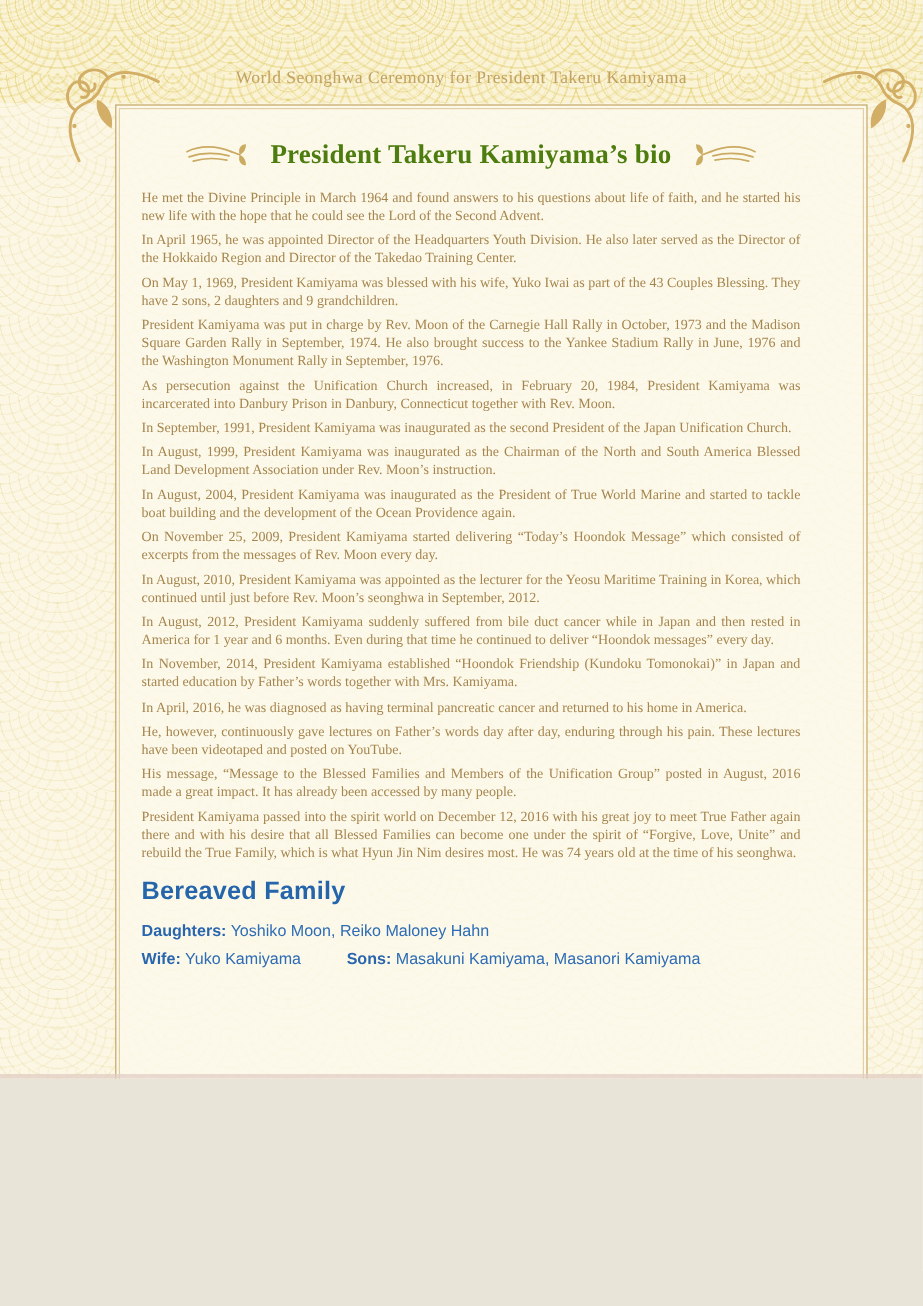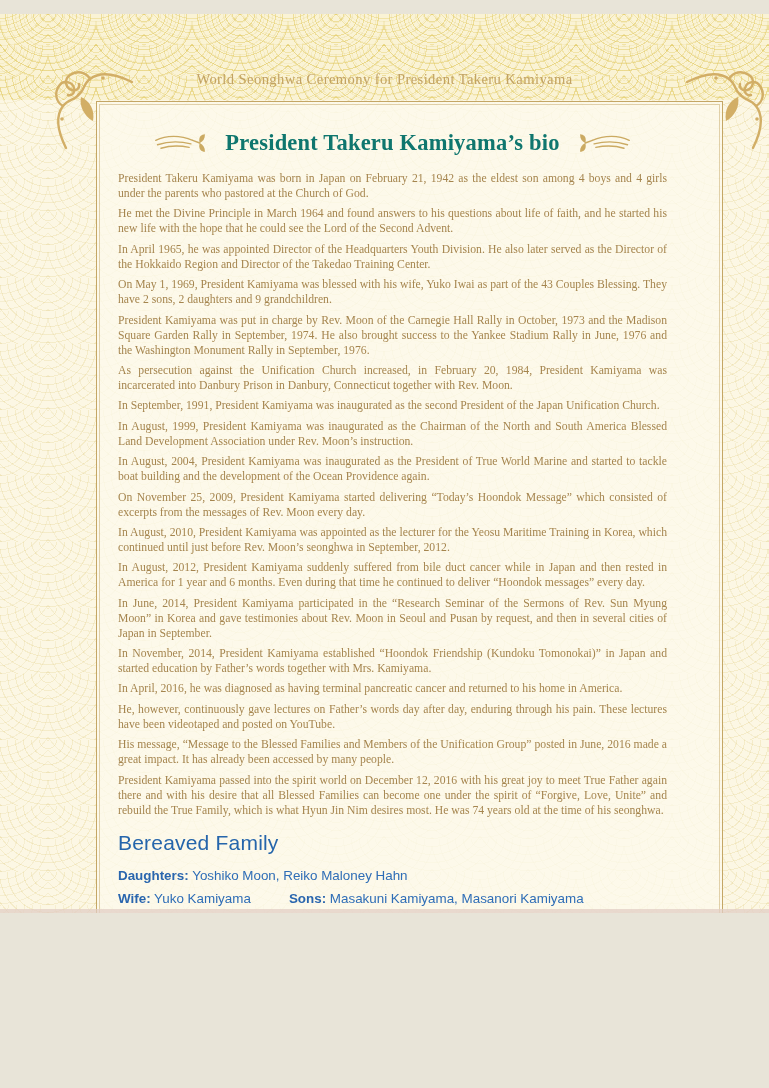--- a/index.html
+++ b/index.html
@@ -1,17 +1,17 @@
 <!DOCTYPE html>
 <html><head>
 <meta charset="utf-8">
 <style>
   html,body{margin:0;padding:0;background:#e8e4d8;}
   .page{
-    position:relative;width:769px;height:899px;margin:14px auto;
+    position:relative;width:769px;height:899px;margin:0 auto;
     background:#fcf7e4;overflow:hidden;
     font-family:"Liberation Serif",serif;
   }
   
   .page::before{
     content:"";position:absolute;inset:0;pointer-events:none;
     background-image:
       repeating-radial-gradient(circle at 50% 0, rgba(213,188,94,0.20) 0 1px, transparent 1px 8px),
       repeating-radial-gradient(circle at 50% 0, rgba(213,188,94,0.15) 0 1px, transparent 1px 8px);
     background-size:96px 66px,96px 66px;
@@ -42,30 +42,30 @@
   .frame::after{content:"";position:absolute;inset:2px;border:1px solid rgba(186,152,78,0.42);}
   .corner{position:absolute;width:84px;height:84px;color:#d2ae66;}
   .corner.tl{left:50px;top:52px;}
   .corner.tr{left:685px;top:52px;transform:scaleX(-1);}
   .corner.bl{left:50px;top:994px;transform:scaleY(-1);}
   .corner.br{left:685px;top:994px;transform:scale(-1,-1);}
 
   
   .content{position:absolute;left:118px;top:116px;width:549px;}
   .bio-title-row{display:flex;align-items:center;justify-content:center;gap:13px;margin:0 0 15px;}
-  .bio-title{font-size:22.5px;font-weight:bold;color:#0f766e;margin:0;letter-spacing:0.2px;white-space:nowrap;}
+  .bio-title{font-size:22.5px;font-weight:bold;color:#4d7c0f;margin:0;letter-spacing:0.2px;white-space:nowrap;}
   .flourish{width:58px;height:22px;color:#cbaa62;flex:0 0 auto;}
 
   .bio p{
     font-size:11.7px;line-height:15px;color:#a5854e;
     text-align:justify;margin:0 0 5.4px;
   }
 
   .family{margin-top:13px;font-family:"Liberation Sans",sans-serif;}
-  .family-heading{font-size:21px;font-weight:normal;color:#2565ab;margin:0 0 9px;letter-spacing:0.2px;}
+  .family-heading{font-size:21px;font-weight:bold;color:#2565ab;margin:0 0 9px;letter-spacing:0.2px;}
   .fam-row{font-size:13.4px;color:#2e6db6;line-height:23px;}
   .fam-label,.fam-sep{font-weight:bold;color:#2a66ae;}
   .fam-item.gap{margin-right:38px;}
 </style>
 </head>
 <body>
 
 <div class="page">
 
   <div class="band top"></div>
@@ -142,21 +142,20 @@
           <path d="M8 17 C18 14 30 14 40 16"></path>
           <path d="M44 8 L52 11"></path>
           <path d="M52 11 C50 4 54 1 58 1 C58 6 56 9 52 11 Z" fill="currentColor" stroke="none"></path>
           <path d="M52 11 C50 18 54 21 58 21 C58 16 56 13 52 11 Z" fill="currentColor" stroke="none"></path>
         </g>
       </svg>
     </div>
 
     <div class="bio">
 
-        <p>President Takeru Kamiyama was born in Japan on February 21, 1942 as the eldest son among 4 boys and 4 girls under the parents who pastored at the Church of God.</p>
 
         <p>He met the Divine Principle in March 1964 and found answers to his questions about life of faith, and he started his new life with the hope that he could see the Lord of the Second Advent.</p>
 
         <p>In April 1965, he was appointed Director of the Headquarters Youth Division. He also later served as the Director of the Hokkaido Region and Director of the Takedao Training Center.</p>
 
 
         <p>On May 1, 1969, President Kamiyama was blessed with his wife, Yuko Iwai as part of the 43 Couples Blessing. They have 2 sons, 2 daughters and 9 grandchildren.</p>
 
 
         <p>President Kamiyama was put in charge by Rev. Moon of the Carnegie Hall Rally in October, 1973 and the Madison Square Garden Rally in September, 1974. He also brought success to the Yankee Stadium Rally in June, 1976 and the Washington Monument Rally in September, 1976.</p>
@@ -170,29 +169,28 @@
         <p>In August, 1999, President Kamiyama was inaugurated as the Chairman of the North and South America Blessed Land Development Association under Rev. Moon’s instruction.</p>
 
         <p>In August, 2004, President Kamiyama was inaugurated as the President of True World Marine and started to tackle boat building and the development of the Ocean Providence again.</p>
 
         <p>On November 25, 2009, President Kamiyama started delivering “Today’s Hoondok Message” which consisted of excerpts from the messages of Rev. Moon every day.</p>
 
         <p>In August, 2010, President Kamiyama was appointed as the lecturer for the Yeosu Maritime Training in Korea, which continued until just before Rev. Moon’s seonghwa in September, 2012.</p>
 
         <p>In August, 2012, President Kamiyama suddenly suffered from bile duct cancer while in Japan and then rested in America for 1 year and 6 months. Even during that time he continued to deliver “Hoondok messages” every day.</p>
 
-        <p>In June, 2014, President Kamiyama participated in the “Research Seminar of the Sermons of Rev. Sun Myung Moon” in Korea and gave testimonies about Rev. Moon in Seoul and Pusan by request, and then in several cities of Japan in September.</p>
 
         <p>In November, 2014, President Kamiyama established “Hoondok Friendship (Kundoku Tomonokai)” in Japan and started education by Father’s words together with Mrs. Kamiyama.</p>
 
         <p>In April, 2016, he was diagnosed as having terminal pancreatic cancer and returned to his home in America.</p>
 
         <p>He, however, continuously gave lectures on Father’s words day after day, enduring through his pain. These lectures have been videotaped and posted on YouTube.</p>
 
-        <p>His message, “Message to the Blessed Families and Members of the Unification Group” posted in June, 2016 made a great impact. It has already been accessed by many people.</p>
+        <p>His message, “Message to the Blessed Families and Members of the Unification Group” posted in August, 2016 made a great impact. It has already been accessed by many people.</p>
 
         <p>President Kamiyama passed into the spirit world on December 12, 2016 with his great joy to meet True Father again there and with his desire that all Blessed Families can become one under the spirit of “Forgive, Love, Unite” and rebuild the True Family, which is what Hyun Jin Nim desires most. He was 74 years old at the time of his seonghwa.</p>
       </div>
 
     <div class="family">
       <h2 class="family-heading">Bereaved Family</h2>
       <div class="fam-row">
         <span class="fam-item"><span class="fam-label">Daughters</span><span class="fam-sep">:</span> <span class="fam-value">Yoshiko Moon, Reiko Maloney Hahn</span></span>
       </div>
       <div class="fam-row">

